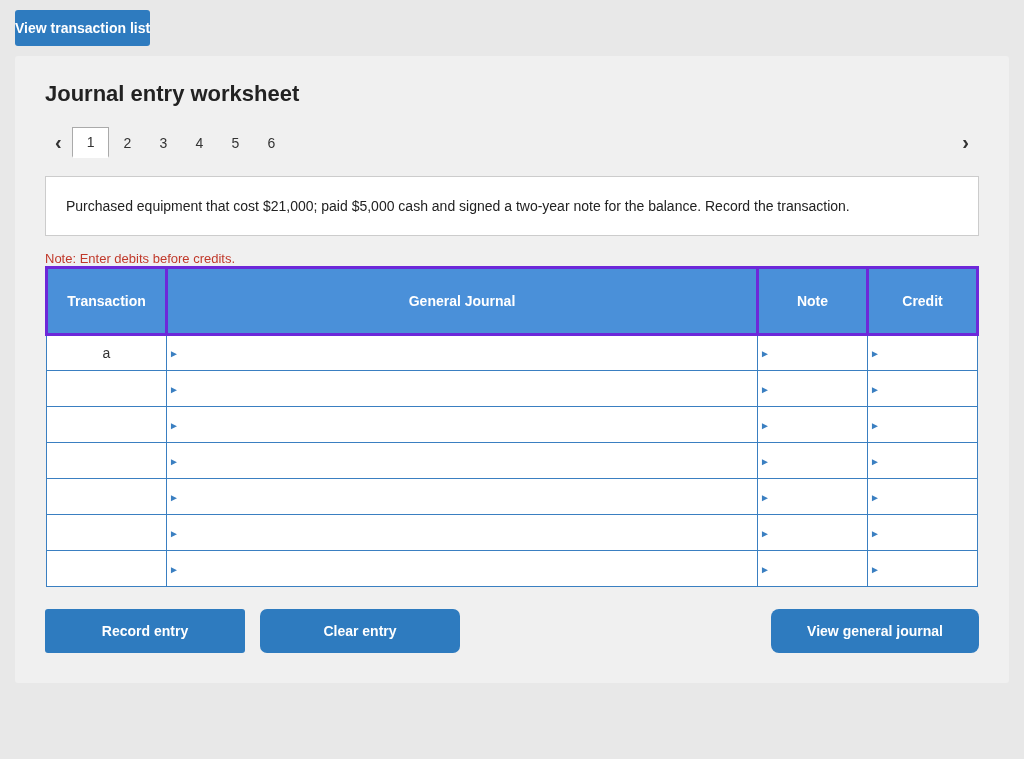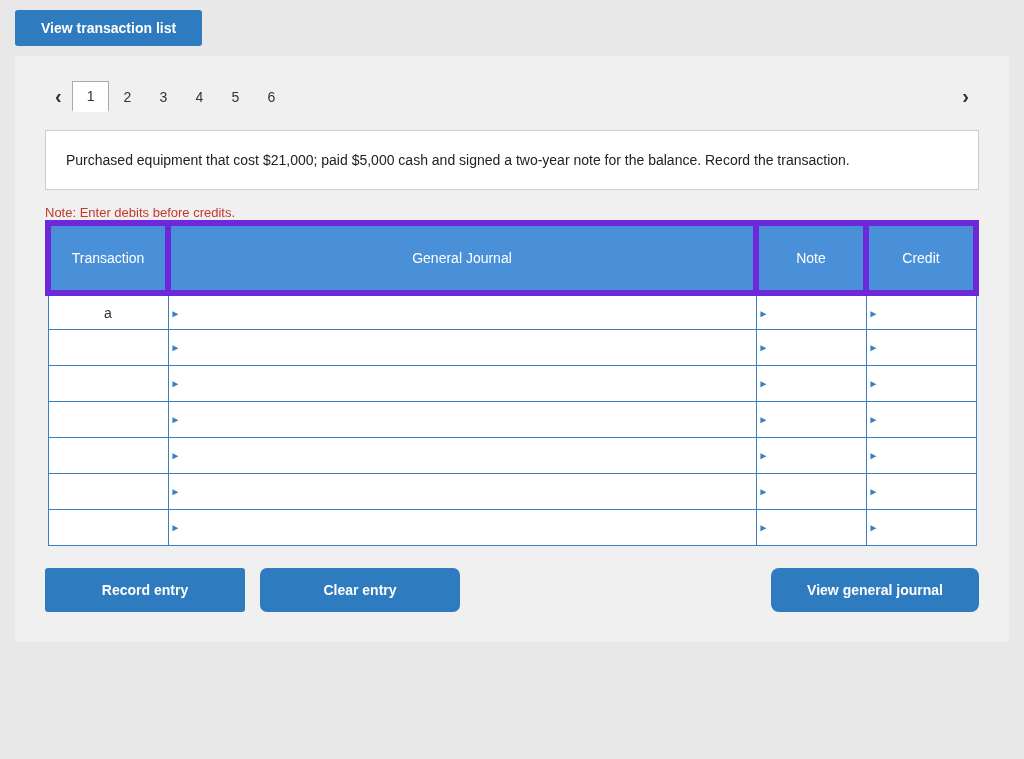--- a/index.html
+++ b/index.html
@@ -18,21 +18,21 @@
 
     .top-bar {
       background: #e8e8e8;
       padding: 10px 15px;
     }
 
     .view-transaction-btn {
       background: #2e7bbf;
       color: white;
       border: none;
-      padding: 10px 26px;
+      padding: 10px 0;
       font-size: 14px;
       font-weight: bold;
       cursor: pointer;
       border-radius: 3px;
     }
 
     .main-container {
       background: #f0f0f0;
       margin: 0 15px 15px 15px;
       padding: 25px 30px 30px 30px;
@@ -109,24 +109,24 @@
 
     .journal-table {
       width: 100%;
       border-collapse: collapse;
       border: 1px solid #3a7fc1;
     }
 
     .journal-table thead tr th {
       background: #4a90d9;
       color: white;
-      font-weight: normal;
+      font-weight: bold;
       padding: 24px 12px;
       text-align: center;
-      border: 6px solid #6d28d9;
+      border: 3px solid #6d28d9;
       font-size: 14px;
     }
 
     .journal-table thead tr th.transaction-col {
       width: 120px;
     }
 
     .journal-table thead tr th.general-journal-col {
       text-align: center;
     }
@@ -234,20 +234,21 @@
     }
   </style>
 </head>
 <body>
 
 <div class="top-bar">
   <button class="view-transaction-btn">View transaction list</button>
 </div>
 
 <div class="main-container">
+  <h1 class="worksheet-title">Journal entry worksheet</h1>
 
   <div class="pagination-row">
     <button class="nav-arrow">‹</button>
     <div class="page-tab active">1</div>
     <div class="page-tab">2</div>
     <div class="page-tab">3</div>
     <div class="page-tab">4</div>
     <div class="page-tab">5</div>
     <div class="page-tab">6</div>
     <button class="nav-arrow nav-right">›</button>

